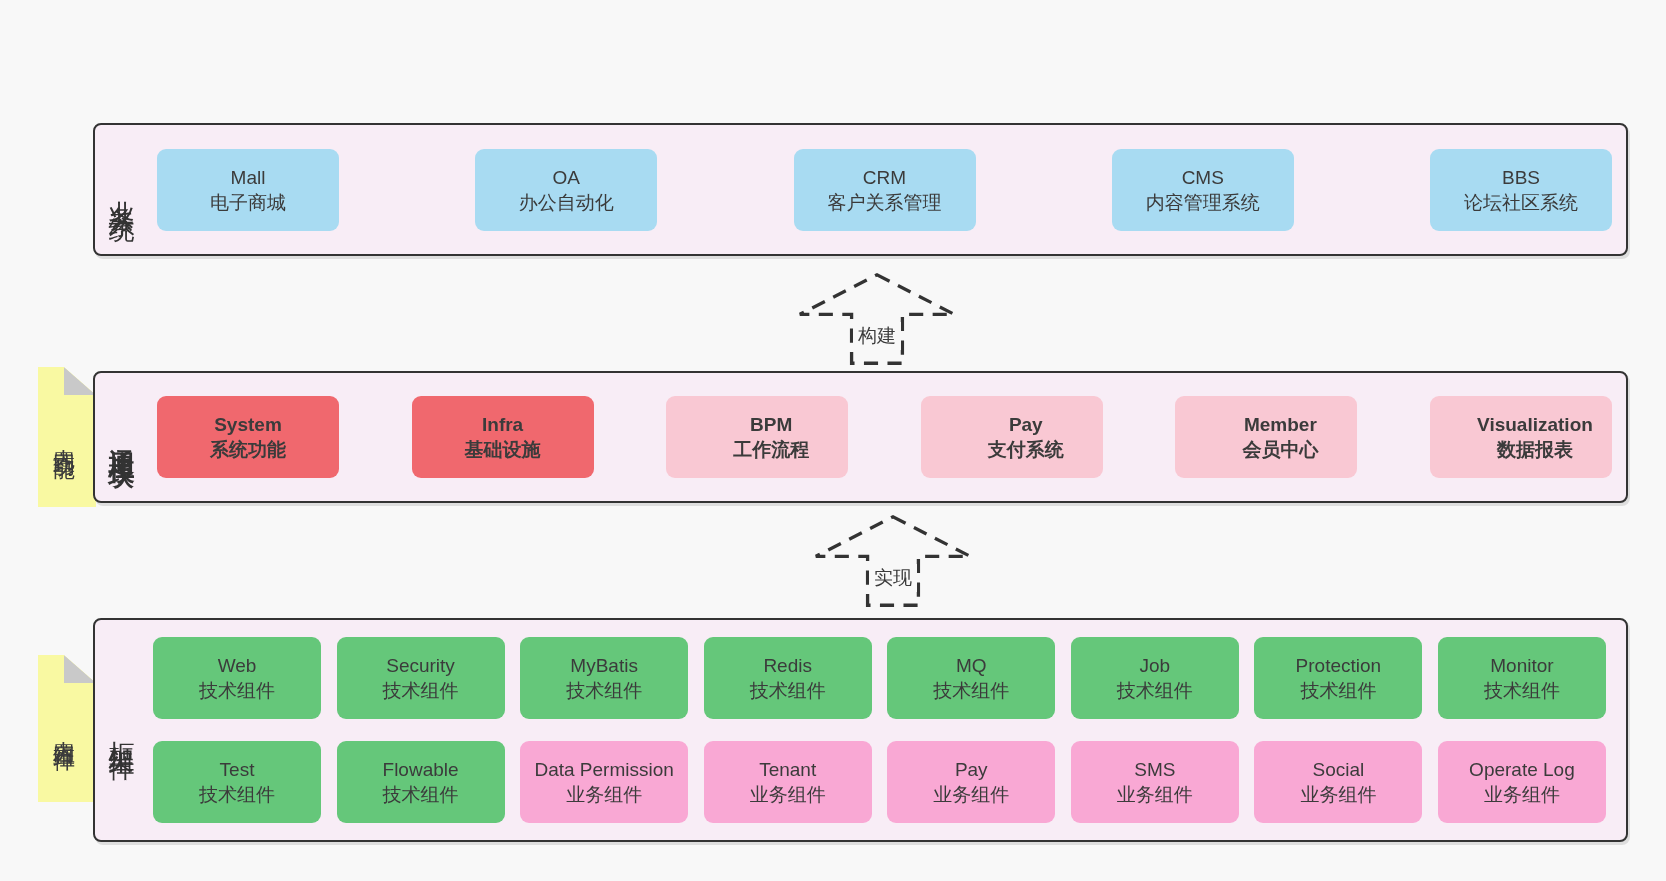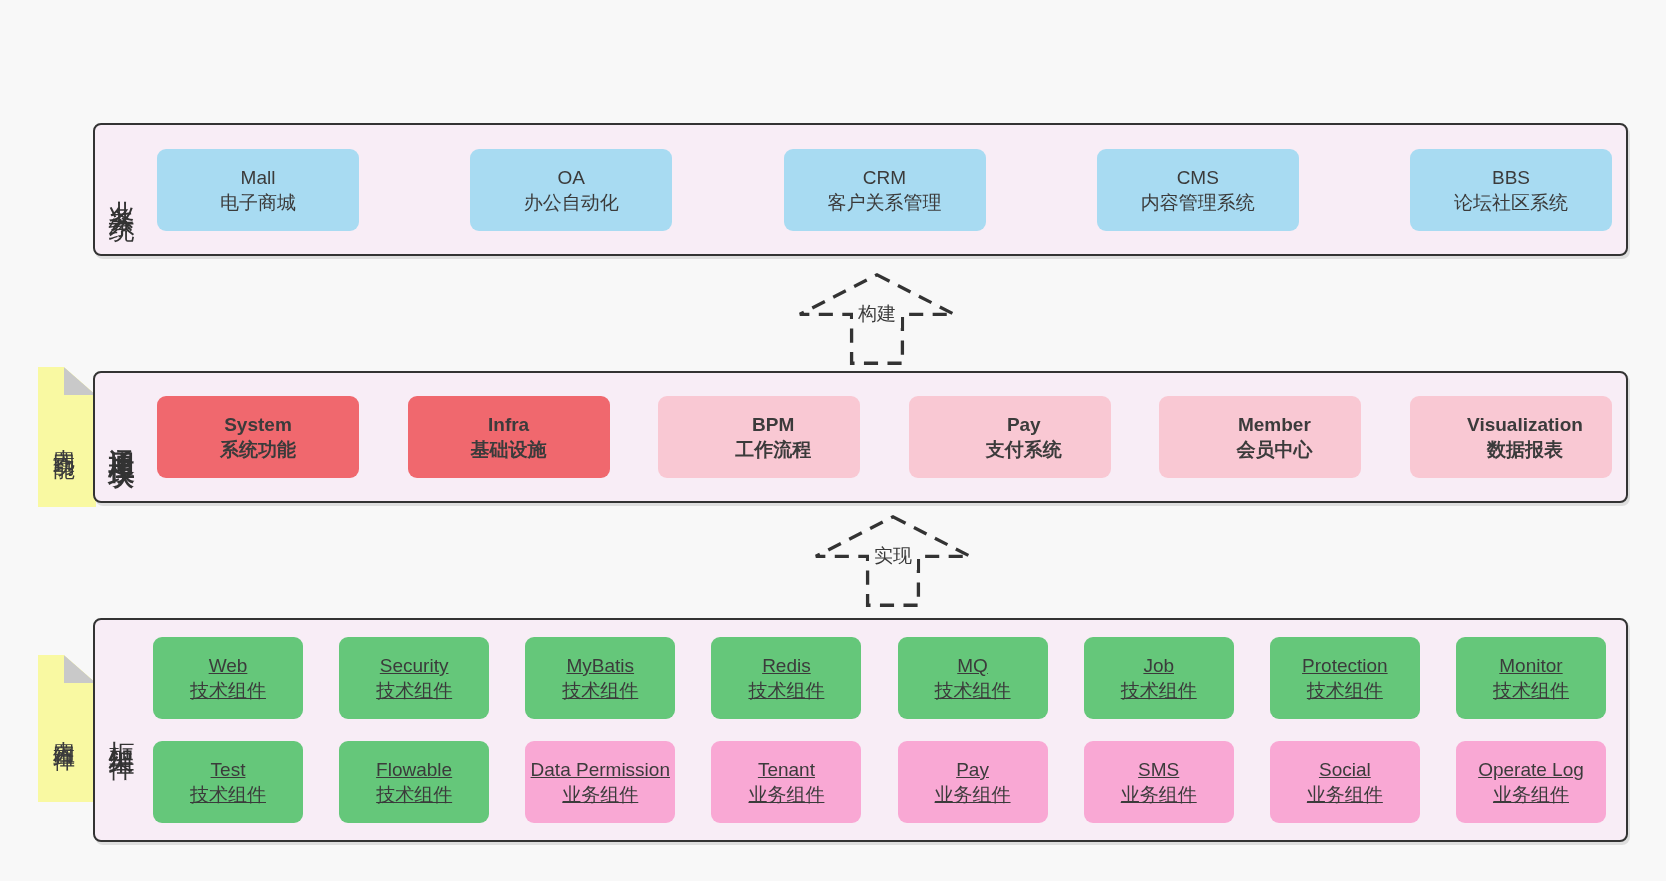--- a/index.html
+++ b/index.html
@@ -49,37 +49,37 @@
   .boxes{
     position:absolute;left:62px;right:14px;top:0;bottom:0;
     display:flex;justify-content:space-between;align-items:center;
   }
   .rows{
     position:absolute;left:58px;right:20px;top:0;bottom:0;
     display:flex;flex-direction:column;justify-content:center;gap:22px;
   }
   .boxes-row{display:flex;justify-content:space-between;}
   .box{
-    width:202px;height:82px;border-radius:9px;
+    width:182px;height:82px;border-radius:9px;
     display:flex;flex-direction:column;justify-content:center;align-items:center;
     text-align:center;
     font-size:19px;line-height:25px;color:#3b3b3b;
     padding:0 4px;box-sizing:border-box;
   }
-  .box.small{width:150px;text-decoration:underline;}
+  .box.small{width:168px;}
   .box.blue{background:#a8dbf2;}
   .box.red{background:#f0686e;}
   .box.pink{background:#f9c8d3;padding-left:32px;}
   .box.green{background:#65c77a;}
   .box.lgreen{background:#f9a8d4;}
   
   .arrow{position:absolute;width:160px;height:98px;z-index:1;}
   .arrow svg{display:block;width:100%;height:100%;}
   .arrow-label{
-    position:absolute;left:50%;top:30px;transform:translateX(-50%);
+    position:absolute;left:50%;top:52px;transform:translateX(-50%);
     background:#f8f8f8;padding:1px 5px;
     font-size:19px;color:#3b3b3b;white-space:nowrap;
   }
 </style>
 </head>
 <body>
 
 <div class="canvas">
 
   <div class="note" style="top:367px;height:140px;">

